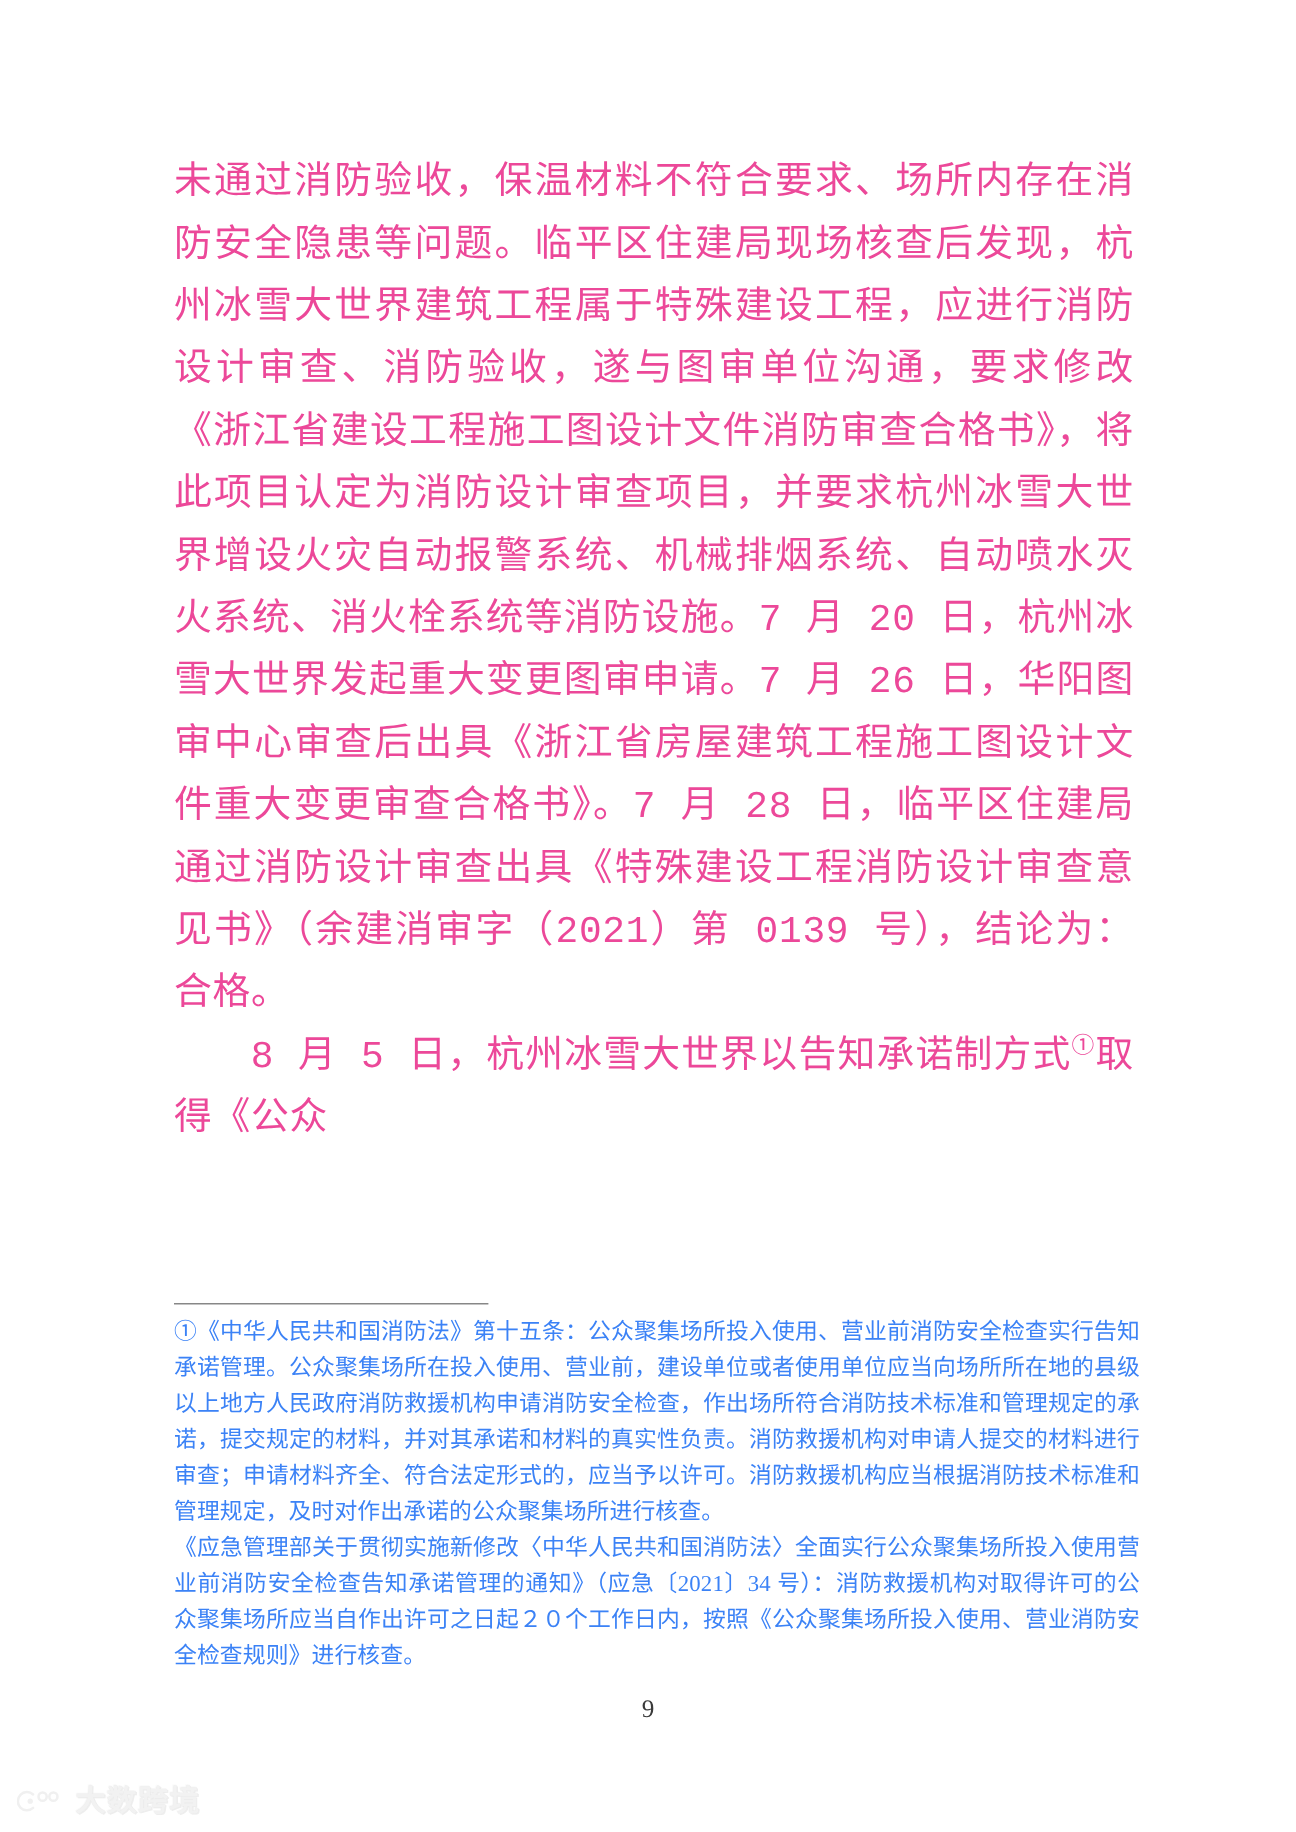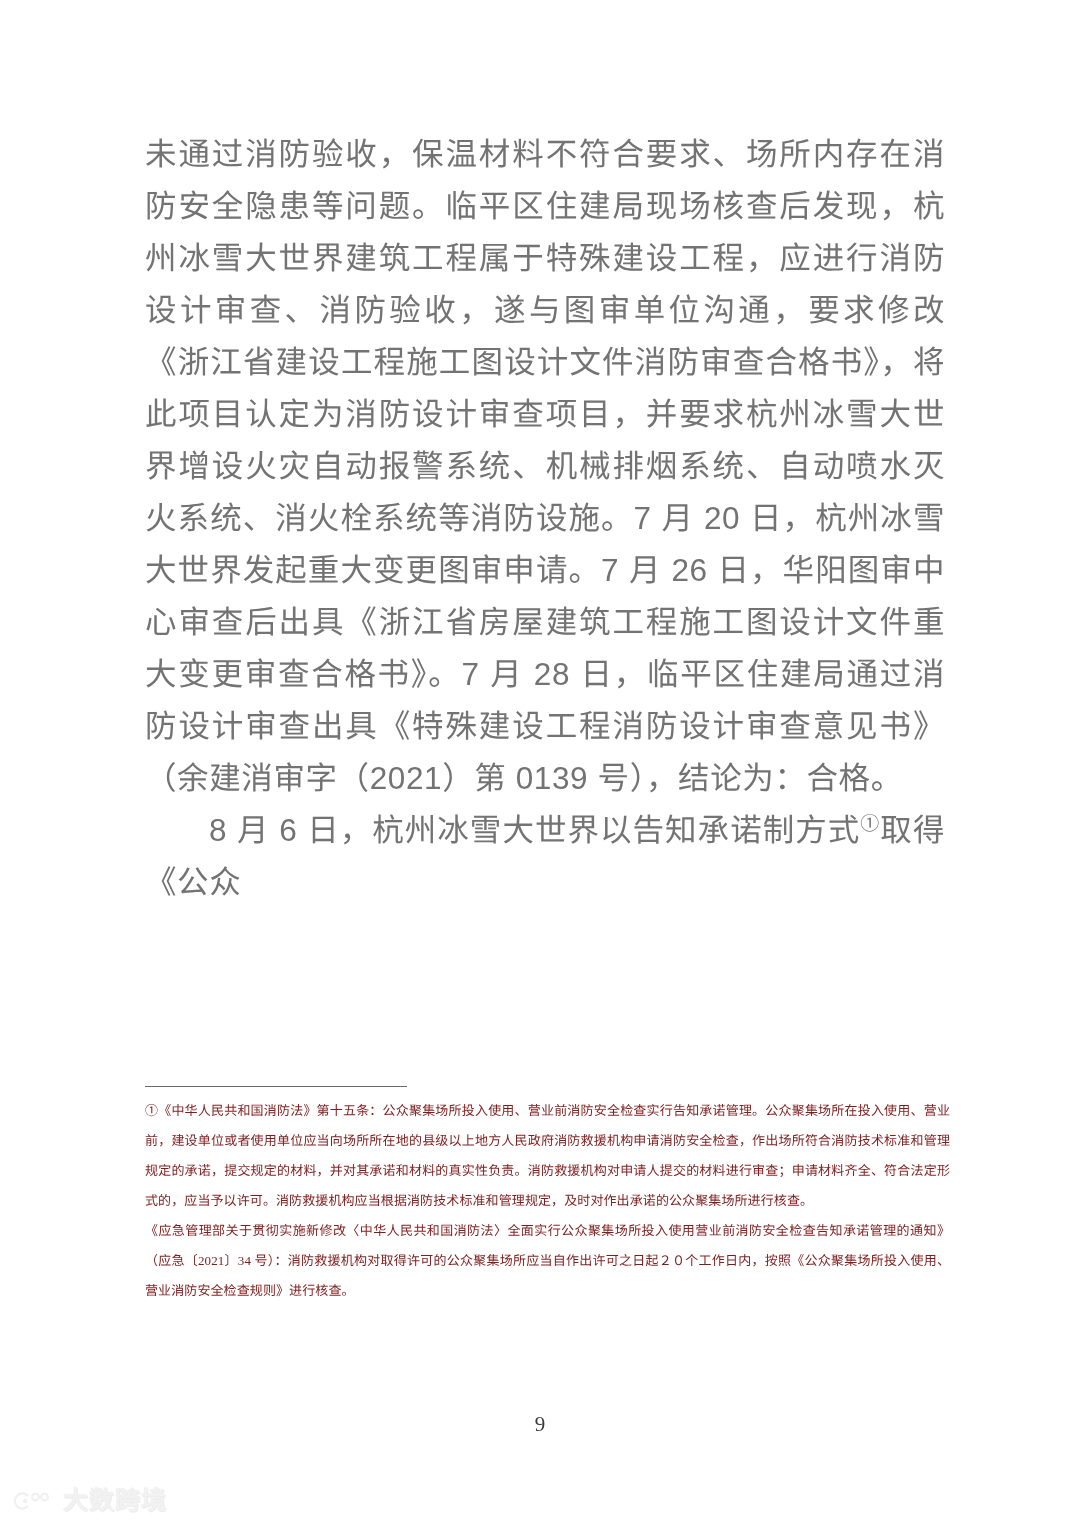--- a/index.html
+++ b/index.html
@@ -29,22 +29,22 @@
     width: 800px;
   }
   .para {
     font-size: 31.5px;
     line-height: 52px;
     letter-spacing: 0.6px;
     text-align: justify;
     text-justify: inter-character;
     text-align-last: left;
     margin: 0;
-    color: #737373;
-    font-family: Liberation Sans, sans-serif;
+    color: #ec4899;
+    font-family: Liberation Mono, monospace;
   }
   .para.indent {
     text-indent: 64px;
   }
   .para + .para {
     margin-top: 0;
   }
   .fn-ref {
     font-size: 19px;
     vertical-align: super;
@@ -58,28 +58,28 @@
     top: 1086px;
     width: 805px;
   }
   .fn-rule {
     width: 262px;
     height: 0;
     border-top: 1.6px solid #6a6a6a;
     margin: 0 0 9px 0;
   }
   .fn-para {
-    font-size: 13px;
+    font-size: 19px;
     line-height: 30px;
     letter-spacing: 0.1px;
     text-align: justify;
     text-justify: inter-character;
     text-align-last: left;
     margin: 0;
-    color: #7f1d1d;
+    color: #3b82f6;
     font-family: "Liberation Serif", "DejaVu Serif", serif;
   }
 
   
   .page-number {
     position: absolute;
     left: 0;
     right: 0;
     top: 1412px;
     text-align: center;
@@ -121,21 +121,21 @@
 </head>
 <body>
 
 <div class="page">
 
   <div class="body-area">
 
     <p class="para">未通过消防验收，保温材料不符合要求、场所内存在消防安全隐患等问题。临平区住建局现场核查后发现，杭州冰雪大世界建筑工程属于特殊建设工程，应进行消防设计审查、消防验收，遂与图审单位沟通，要求修改《浙江省建设工程施工图设计文件消防审查合格书》，将此项目认定为消防设计审查项目，并要求杭州冰雪大世界增设火灾自动报警系统、机械排烟系统、自动喷水灭火系统、消火栓系统等消防设施。7 月 20 日，杭州冰雪大世界发起重大变更图审申请。7 月 26 日，华阳图审中心审查后出具《浙江省房屋建筑工程施工图设计文件重大变更审查合格书》。7 月 28 日，临平区住建局通过消防设计审查出具《特殊建设工程消防设计审查意见书》（余建消审字（2021）第 0139 号），结论为：合格。</p>
 
 
-    <p class="para indent"><span>8 月 6 日，杭州冰雪大世界以告知承诺制方式</span><sup class="fn-ref">①</sup><span>取得《公众</span></p>
+    <p class="para indent"><span>8 月 5 日，杭州冰雪大世界以告知承诺制方式</span><sup class="fn-ref">①</sup><span>取得《公众</span></p>
 
   </div>
 
   <div class="footnote-area">
 
     <div class="fn-rule"></div>
 
     <p class="fn-para">①《中华人民共和国消防法》第十五条：公众聚集场所投入使用、营业前消防安全检查实行告知承诺管理。公众聚集场所在投入使用、营业前，建设单位或者使用单位应当向场所所在地的县级以上地方人民政府消防救援机构申请消防安全检查，作出场所符合消防技术标准和管理规定的承诺，提交规定的材料，并对其承诺和材料的真实性负责。消防救援机构对申请人提交的材料进行审查；申请材料齐全、符合法定形式的，应当予以许可。消防救援机构应当根据消防技术标准和管理规定，及时对作出承诺的公众聚集场所进行核查。</p>
 
     <p class="fn-para">《应急管理部关于贯彻实施新修改〈中华人民共和国消防法〉全面实行公众聚集场所投入使用营业前消防安全检查告知承诺管理的通知》（应急〔2021〕34 号）：消防救援机构对取得许可的公众聚集场所应当自作出许可之日起２０个工作日内，按照《公众聚集场所投入使用、营业消防安全检查规则》进行核查。</p>

